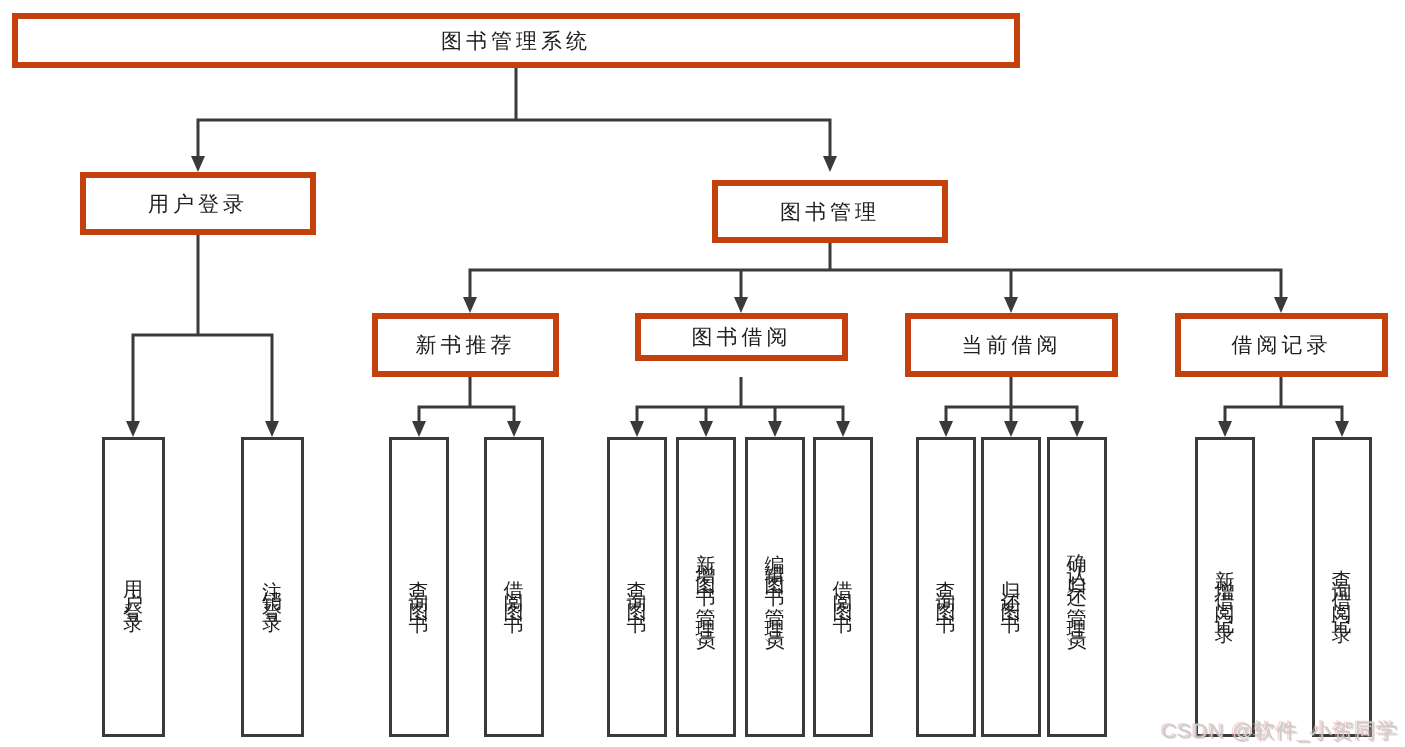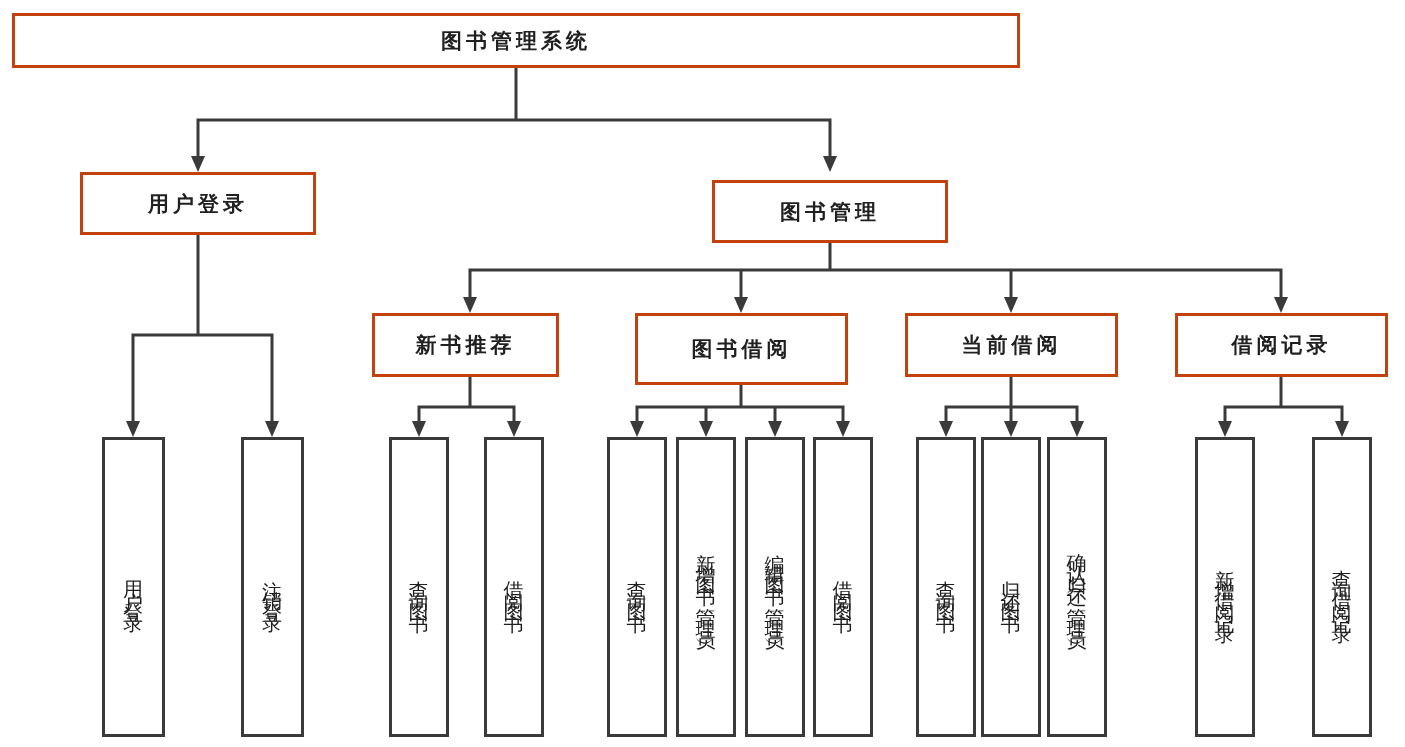--- a/index.html
+++ b/index.html
@@ -2,22 +2,22 @@
 <html><head>
 <meta charset="utf-8">
 <style>
   html,body{margin:0;padding:0;background:#fff;}
   .canvas{
     position:relative;width:1405px;height:747px;background:#ffffff;overflow:hidden;
     font-family:"Liberation Sans", sans-serif;
   }
   .connectors{position:absolute;left:0;top:0;z-index:1;}
   .hbox{
-    position:absolute;box-sizing:border-box;border:3px solid #c2410c;background:#fff;
-    display:flex;align-items:center;justify-content:center;z-index:2;font-weight:bold;
+    position:absolute;box-sizing:border-box;border:6px solid #c2410c;background:#fff;
+    display:flex;align-items:center;justify-content:center;z-index:2;
   }
   .hbox span{font-size:21px;letter-spacing:4px;color:#202020;white-space:nowrap;}
   .vbox{
     position:absolute;box-sizing:border-box;border:3px solid #3a3a3a;background:#fff;
     display:flex;align-items:center;justify-content:center;z-index:2;
   }
   .vbox span{
     writing-mode:vertical-rl;text-orientation:mixed;
     font-size:20px;letter-spacing:11px;line-height:1.1;color:#1f1f1f;
   }
@@ -83,21 +83,21 @@
   <div class="hbox" style="left:80px;top:172px;width:236px;height:63px;">
     <span>用户登录</span>
   </div>
   <div class="hbox" style="left:712px;top:180px;width:236px;height:63px;">
     <span>图书管理</span>
   </div>
 
   <div class="hbox" style="left:372px;top:313px;width:187px;height:64px;">
     <span>新书推荐</span>
   </div>
-  <div class="hbox" style="left:635px;top:313px;width:213px;height:72px;">
+  <div class="hbox" style="left:635px;top:313px;width:213px;height:48px;">
     <span>图书借阅</span>
   </div>
   <div class="hbox" style="left:905px;top:313px;width:213px;height:64px;justify-content:center;">
     <span>当前借阅</span>
   </div>
   <div class="hbox" style="left:1175px;top:313px;width:213px;height:64px;">
     <span>借阅记录</span>
   </div>
 
   <div class="vbox" style="left:102px;top:437px;width:63px;height:300px;">
@@ -137,14 +137,15 @@
     <span>确认归还（管理员）</span>
   </div>
 
   <div class="vbox" style="left:1195px;top:437px;width:60px;height:300px;">
     <span>新增借阅记录</span>
   </div>
   <div class="vbox" style="left:1312px;top:437px;width:60px;height:300px;">
     <span>查询借阅记录</span>
   </div>
 
+  <div class="watermark">CSDN @软件_小贺同学</div>
 
 </div>
 
 </body></html>

